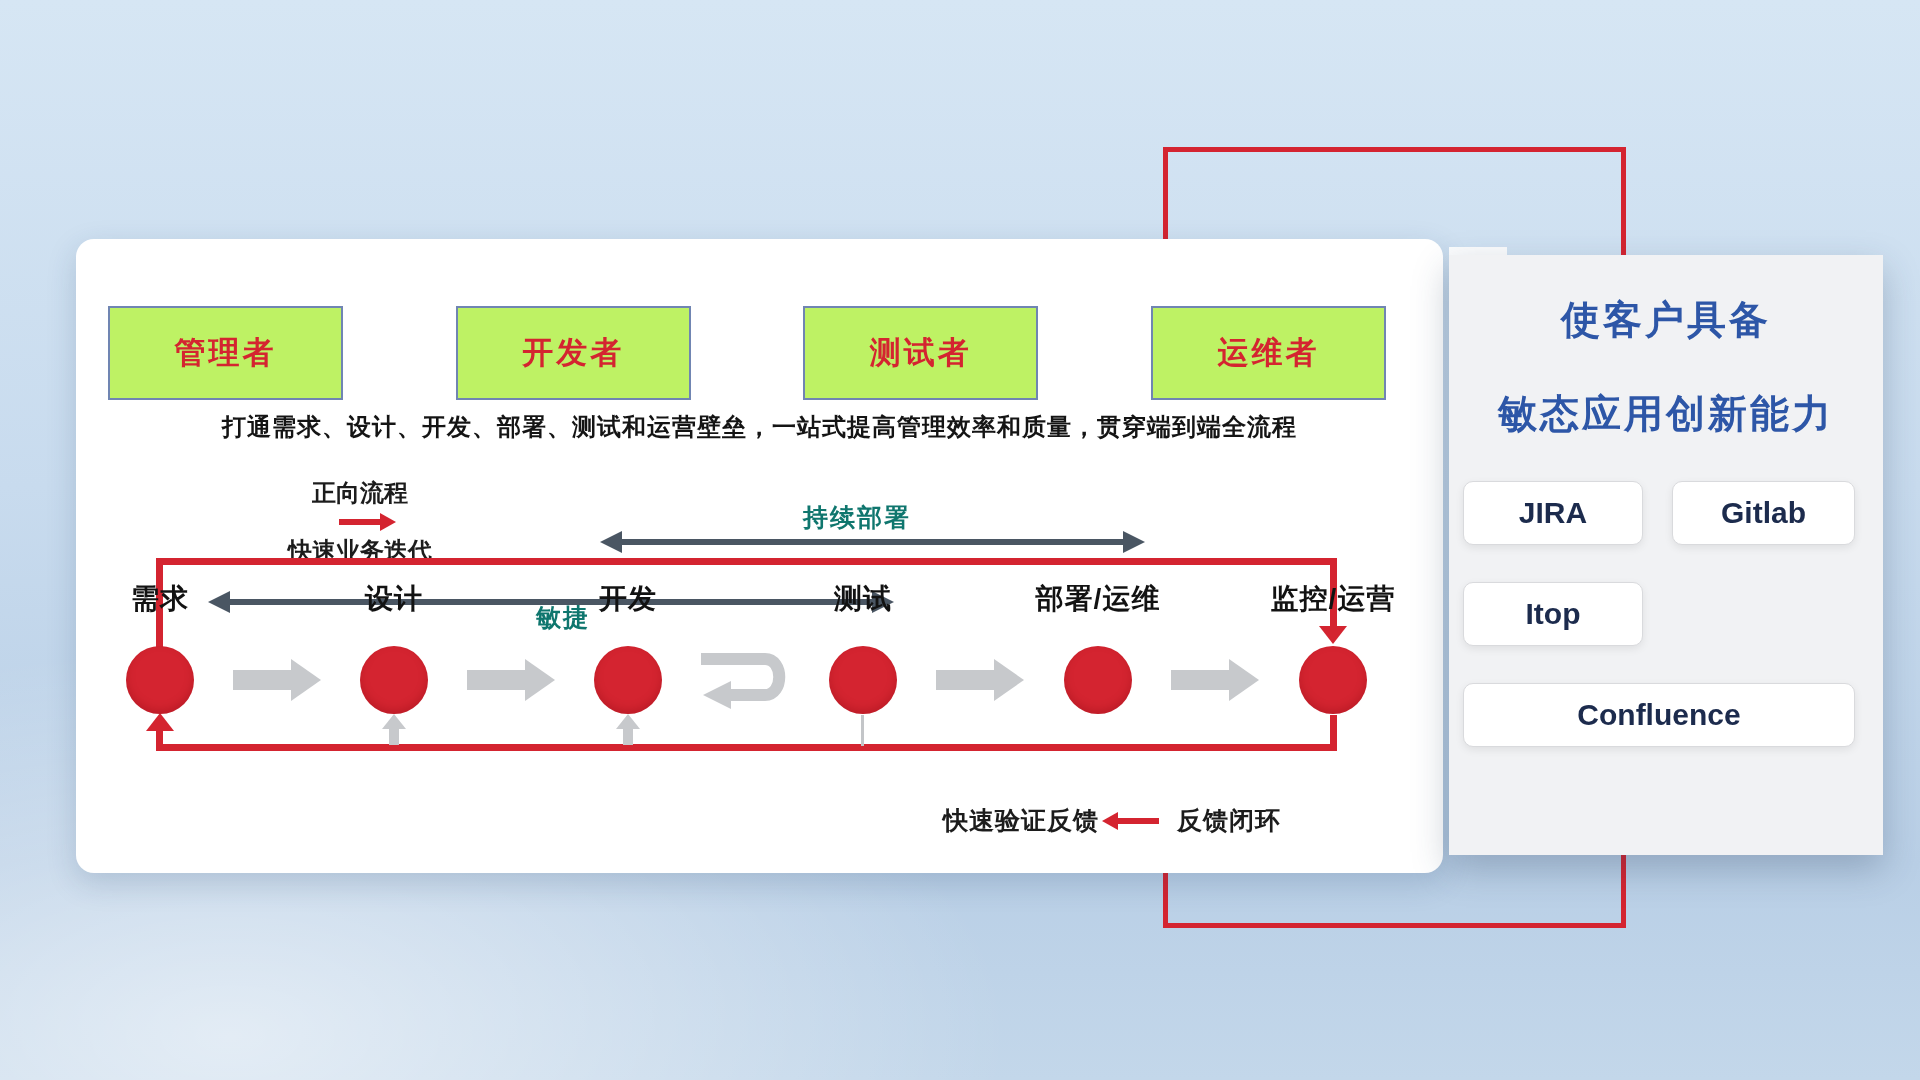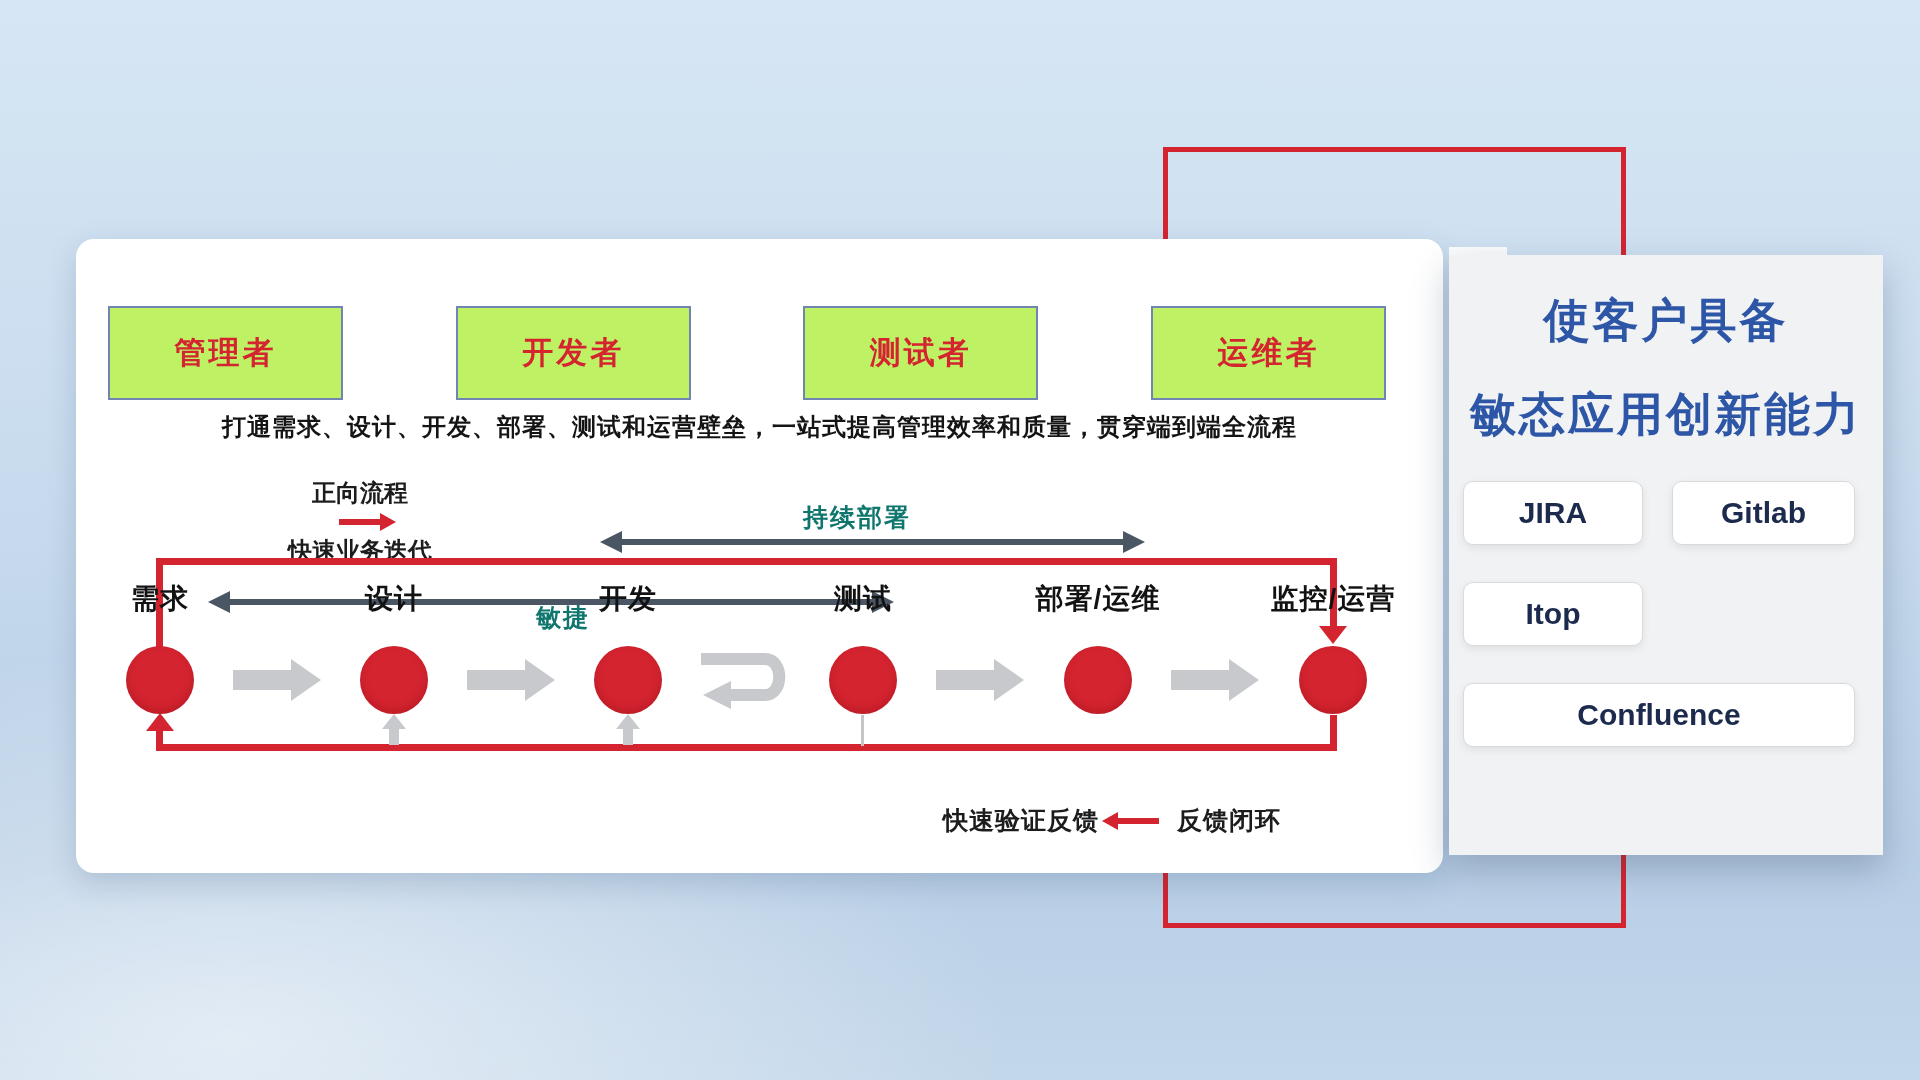--- a/index.html
+++ b/index.html
@@ -130,21 +130,21 @@
     font-size:25px;font-weight:bold;color:#1c1c1c;letter-spacing:1px;
   }
   
   .side-panel{
     position:absolute;left:1449px;top:255px;width:434px;height:600px;
     background:#f1f2f4;z-index:4;
     box-shadow:0 14px 34px rgba(40,60,90,.28);
   }
   .panel-title{
     text-align:center;color:var(--accent-blue);font-weight:bold;
-    font-size:46px;letter-spacing:3px;line-height:50px;
+    font-size:39px;letter-spacing:3px;line-height:50px;
   }
   .panel-title.line1{margin-top:40px;}
   .panel-title.line2{margin-top:44px;}
   .tools{
     display:grid;grid-template-columns:180px 183px;column-gap:29px;row-gap:37px;
     padding:0 14px;margin-top:42px;
   }
   .tool-btn{
     height:64px;background:#fff;border:1px solid #d9dadd;border-radius:10px;
     display:flex;align-items:center;justify-content:center;

